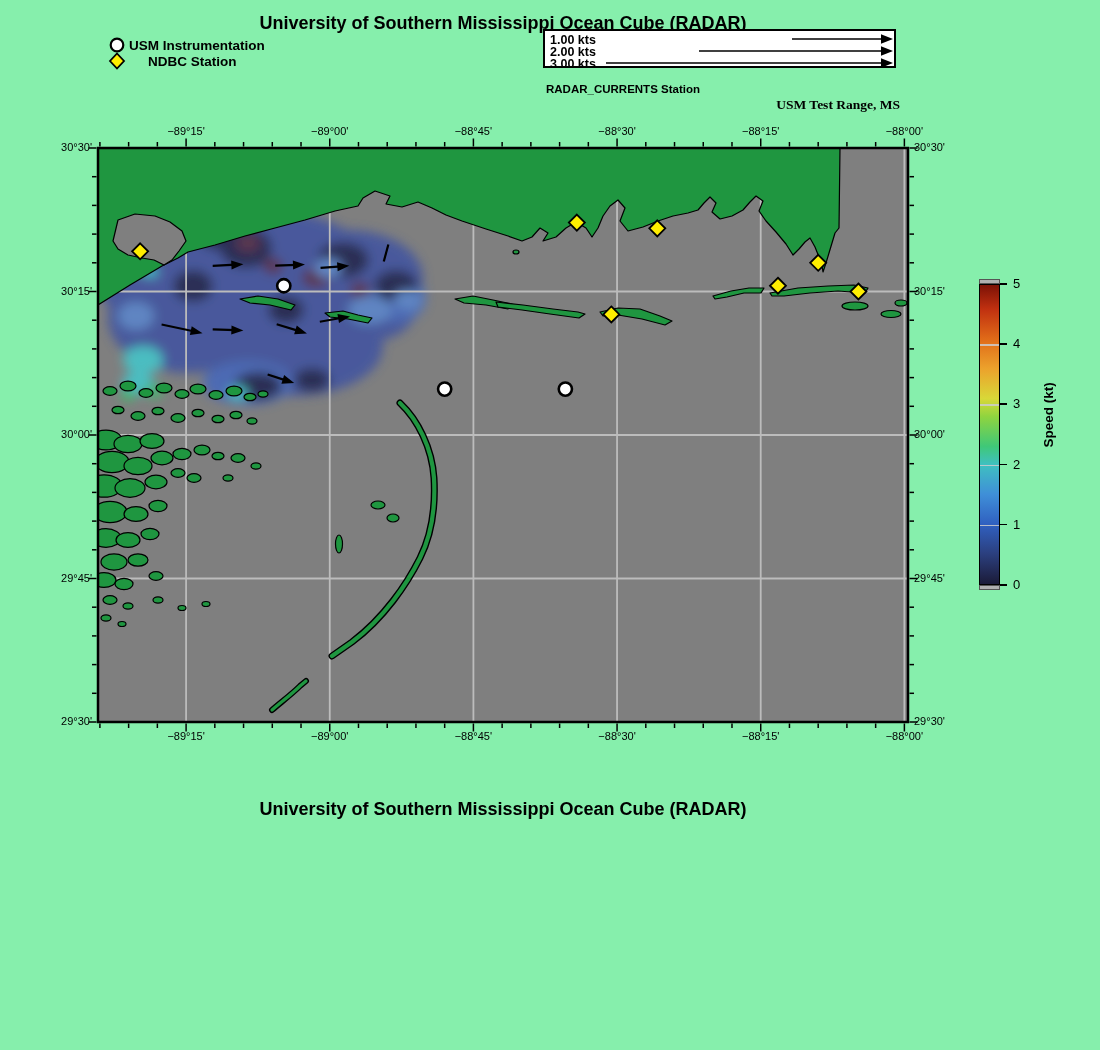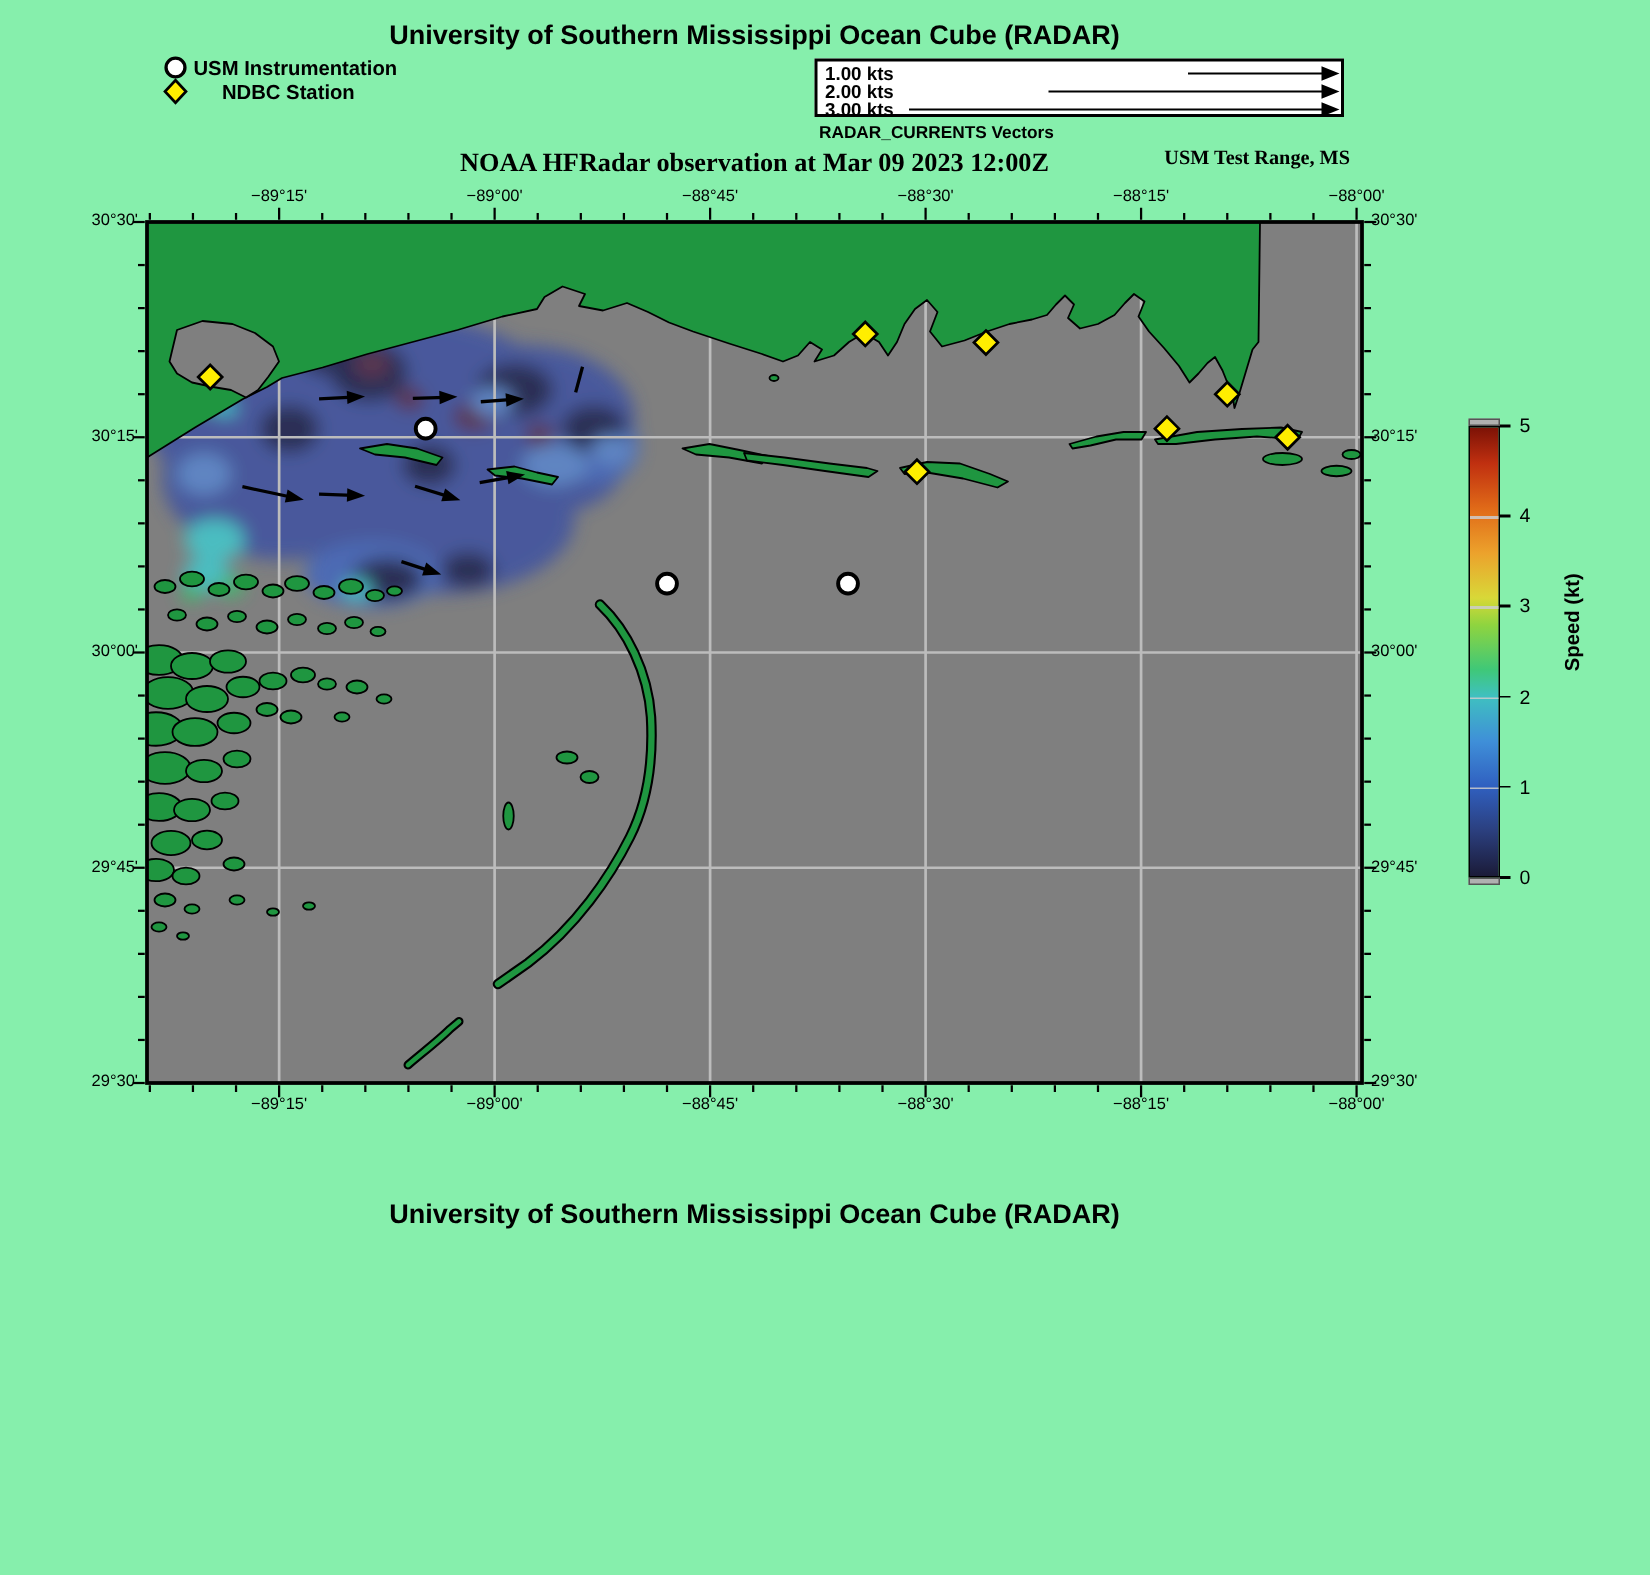--- a/index.html
+++ b/index.html
@@ -3,21 +3,21 @@
 <meta charset="utf-8">
 <style>
   html,body{margin:0;padding:0;background:#ffffff;}
   .page{position:relative;width:1100px;height:1050px;background:#86efac;
         font-family:"Liberation Sans",sans-serif;color:#000;overflow:hidden;}
   .abs{position:absolute;}
   .title{font-size:18px;font-weight:bold;text-align:center;}
   .serif{font-family:"Liberation Serif",serif;}
   .legend-row{position:absolute;display:flex;align-items:center;gap:3px;height:18px;text-align:center;}
   .legend-label{font-size:13.5px;font-weight:bold;white-space:nowrap;}
-  .scale-box{position:absolute;left:543px;top:39px;width:353px;height:39px;
+  .scale-box{position:absolute;left:543px;top:29px;width:353px;height:39px;
              border:2px solid #000;background:#fff;box-sizing:border-box;}
   .scale-caption{position:absolute;left:546px;top:83px;font-size:11.5px;font-weight:bold;}
   .subtitle{position:absolute;left:98px;top:98px;width:810px;text-align:center;
             font-size:17.5px;font-weight:bold;}
   .range-label{position:absolute;left:700px;top:97px;width:200px;text-align:right;
                font-size:13.5px;font-weight:bold;}
   .axis-label{position:absolute;font-size:11px;white-space:nowrap;}
   .cb-wrap{position:absolute;left:979px;top:279px;}
   .cb-cap{width:21px;height:5px;background:#b0b0b0;border:1px solid #555;box-sizing:border-box;}
   .cb-bar{position:relative;width:21px;height:301px;border:1px solid #000;box-sizing:border-box;}
@@ -54,23 +54,22 @@
         <line x1="247" y1="8" x2="338" y2="8" stroke="#000" stroke-width="1.4"></line>
         <polygon points="336,3.2 348,8 336,12.8" fill="#000"></polygon>
         <text x="5" y="24.5" font-size="12.5px" font-weight="bold" font-family="&quot;Liberation Sans&quot;,sans-serif">2.00 kts</text>
         <line x1="154" y1="20" x2="338" y2="20" stroke="#000" stroke-width="1.4"></line>
         <polygon points="336,15.2 348,20 336,24.8" fill="#000"></polygon>
         <text x="5" y="36.5" font-size="12.5px" font-weight="bold" font-family="&quot;Liberation Sans&quot;,sans-serif">3.00 kts</text>
         <line x1="61" y1="32" x2="338" y2="32" stroke="#000" stroke-width="1.4"></line>
         <polygon points="336,27.2 348,32 336,36.8" fill="#000"></polygon>
       </svg>
   </div>
-  <div class="scale-caption">RADAR_CURRENTS Vectors</div>
-
-  <div class="subtitle serif">NOAA HFRadar observation at Mar 09 2023 12:00Z</div>
+  <div class="scale-caption">RADAR_CURRENTS Station</div>
+
   <div class="range-label serif">USM Test Range, MS</div>
 
   <div class="abs" style="left:88px;top:138px;">
     <svg id="map-svg" width="830" height="594">
         <defs>
           <filter id="blur6" x="-30%" y="-30%" width="160%" height="160%">
             <feGaussianBlur stdDeviation="5.5"></feGaussianBlur>
           </filter>
           <clipPath id="mapclip">
             <rect x="0" y="0" width="810" height="574"></rect>

